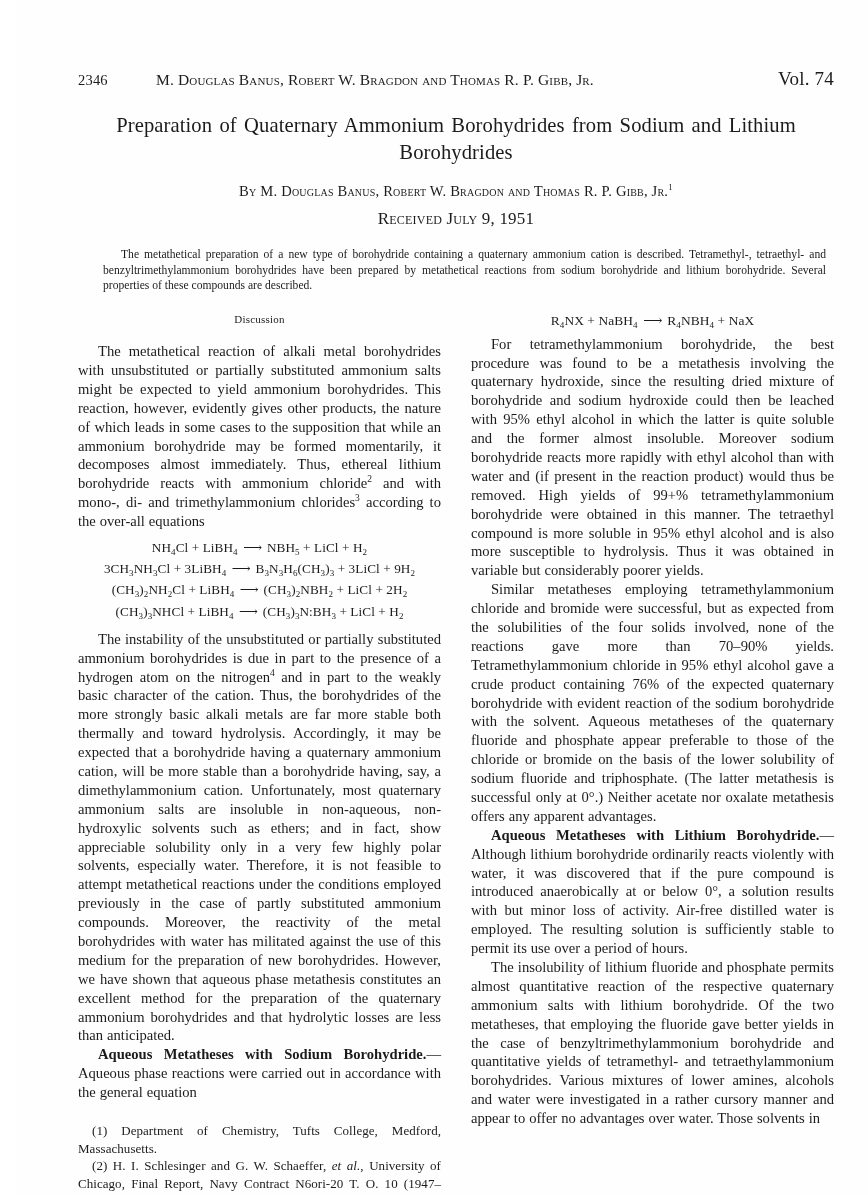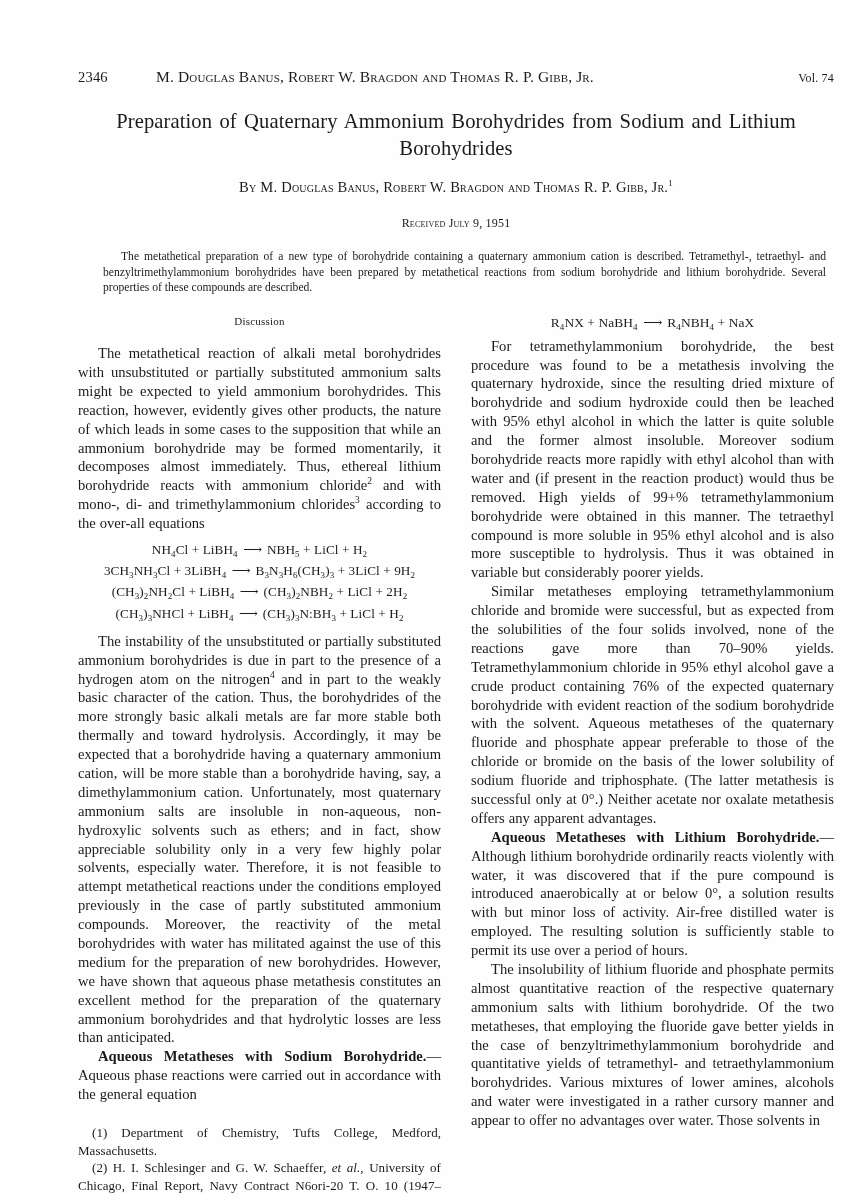--- a/index.html
+++ b/index.html
@@ -46,21 +46,21 @@
   .runhead .authors {
     flex: 1 1 auto;
     text-align: left;
     font-variant: small-caps;
     font-size: 15.5px;
     letter-spacing: .15px;
     white-space: nowrap;
   }
   .runhead .vol {
     flex: 0 0 auto;
-    font-size: 12px;
+    font-size: 19px;
     text-align: left;
   }
 
   
   .contribution {
     text-align: center;
     font-variant: small-caps;
     font-size: 12.2px;
     letter-spacing: .15px;
     margin-bottom: 20px;
@@ -74,27 +74,27 @@
     font-weight: normal;
     letter-spacing: .1px;
     margin: 0 36px 16px 36px;
     word-spacing: 2px;
   }
   .byline {
     text-align: center;
     font-variant: small-caps;
     font-size: 14.6px;
     letter-spacing: .2px;
-    margin-bottom: 20px;
+    margin-bottom: 9px;
   }
   .byline sup { font-variant: normal; font-size: 9px; }
   .received {
     text-align: center;
     font-variant: small-caps;
-    font-size: 12px;
+    font-size: 17px;
     letter-spacing: .2px;
     margin-bottom: 18px;
   }
 
   
   .abstract {
     font-size: 11.6px;
     line-height: 1.32;
     text-align: justify;
     margin: 0 8px 20px 25px;

